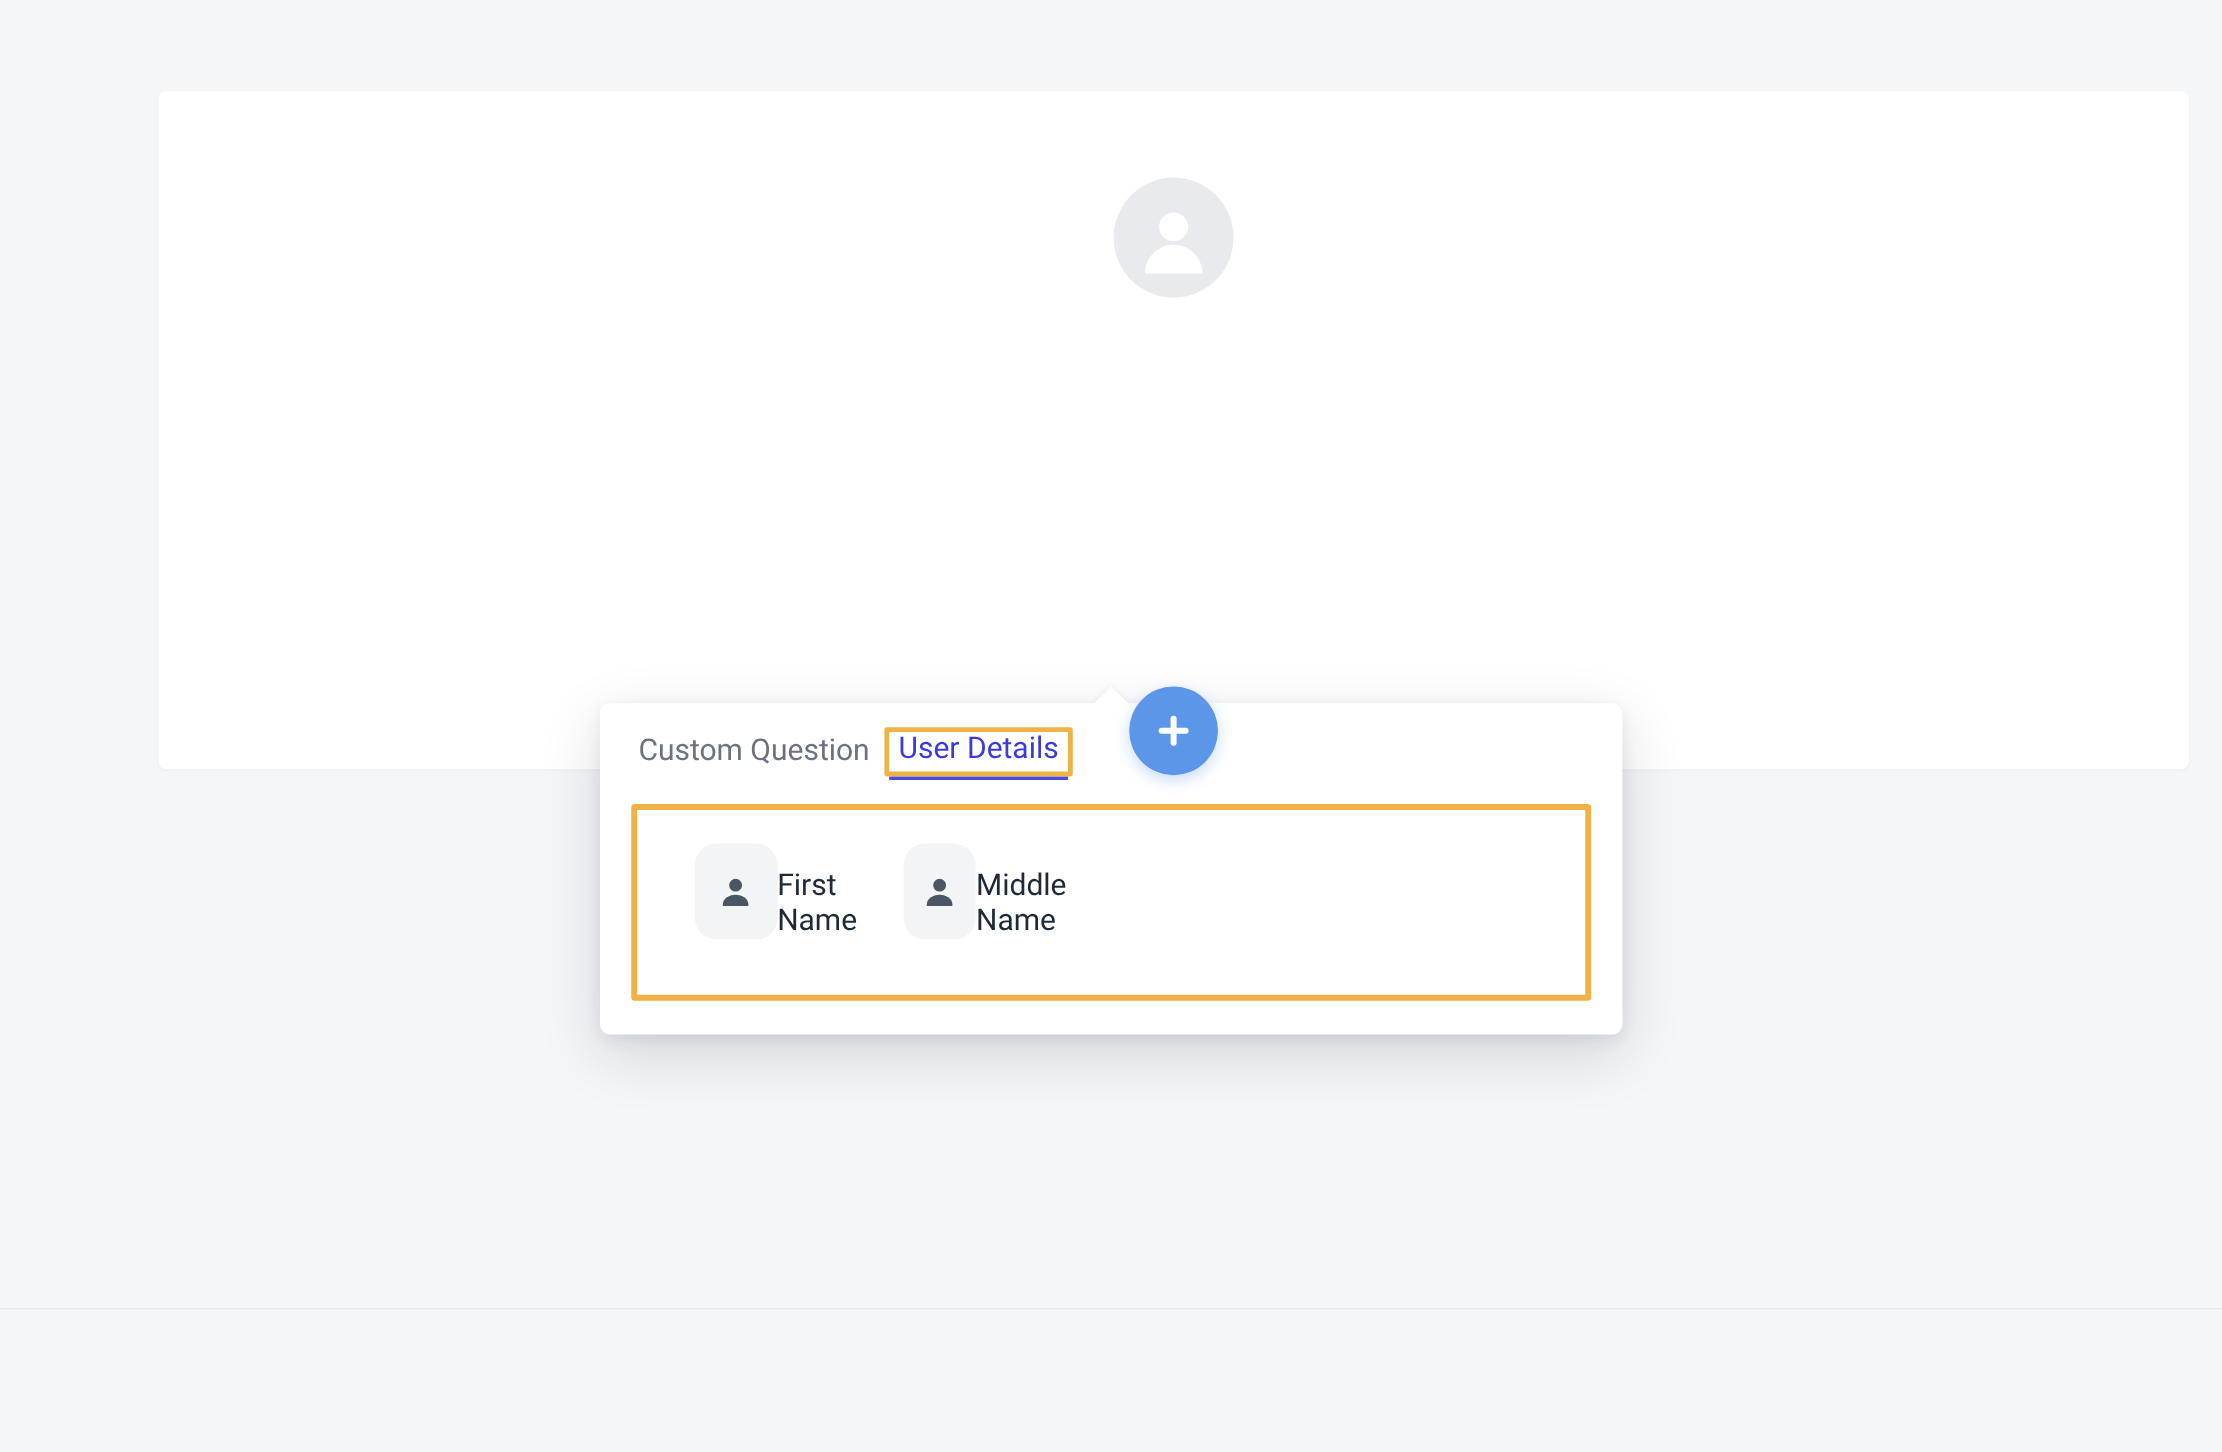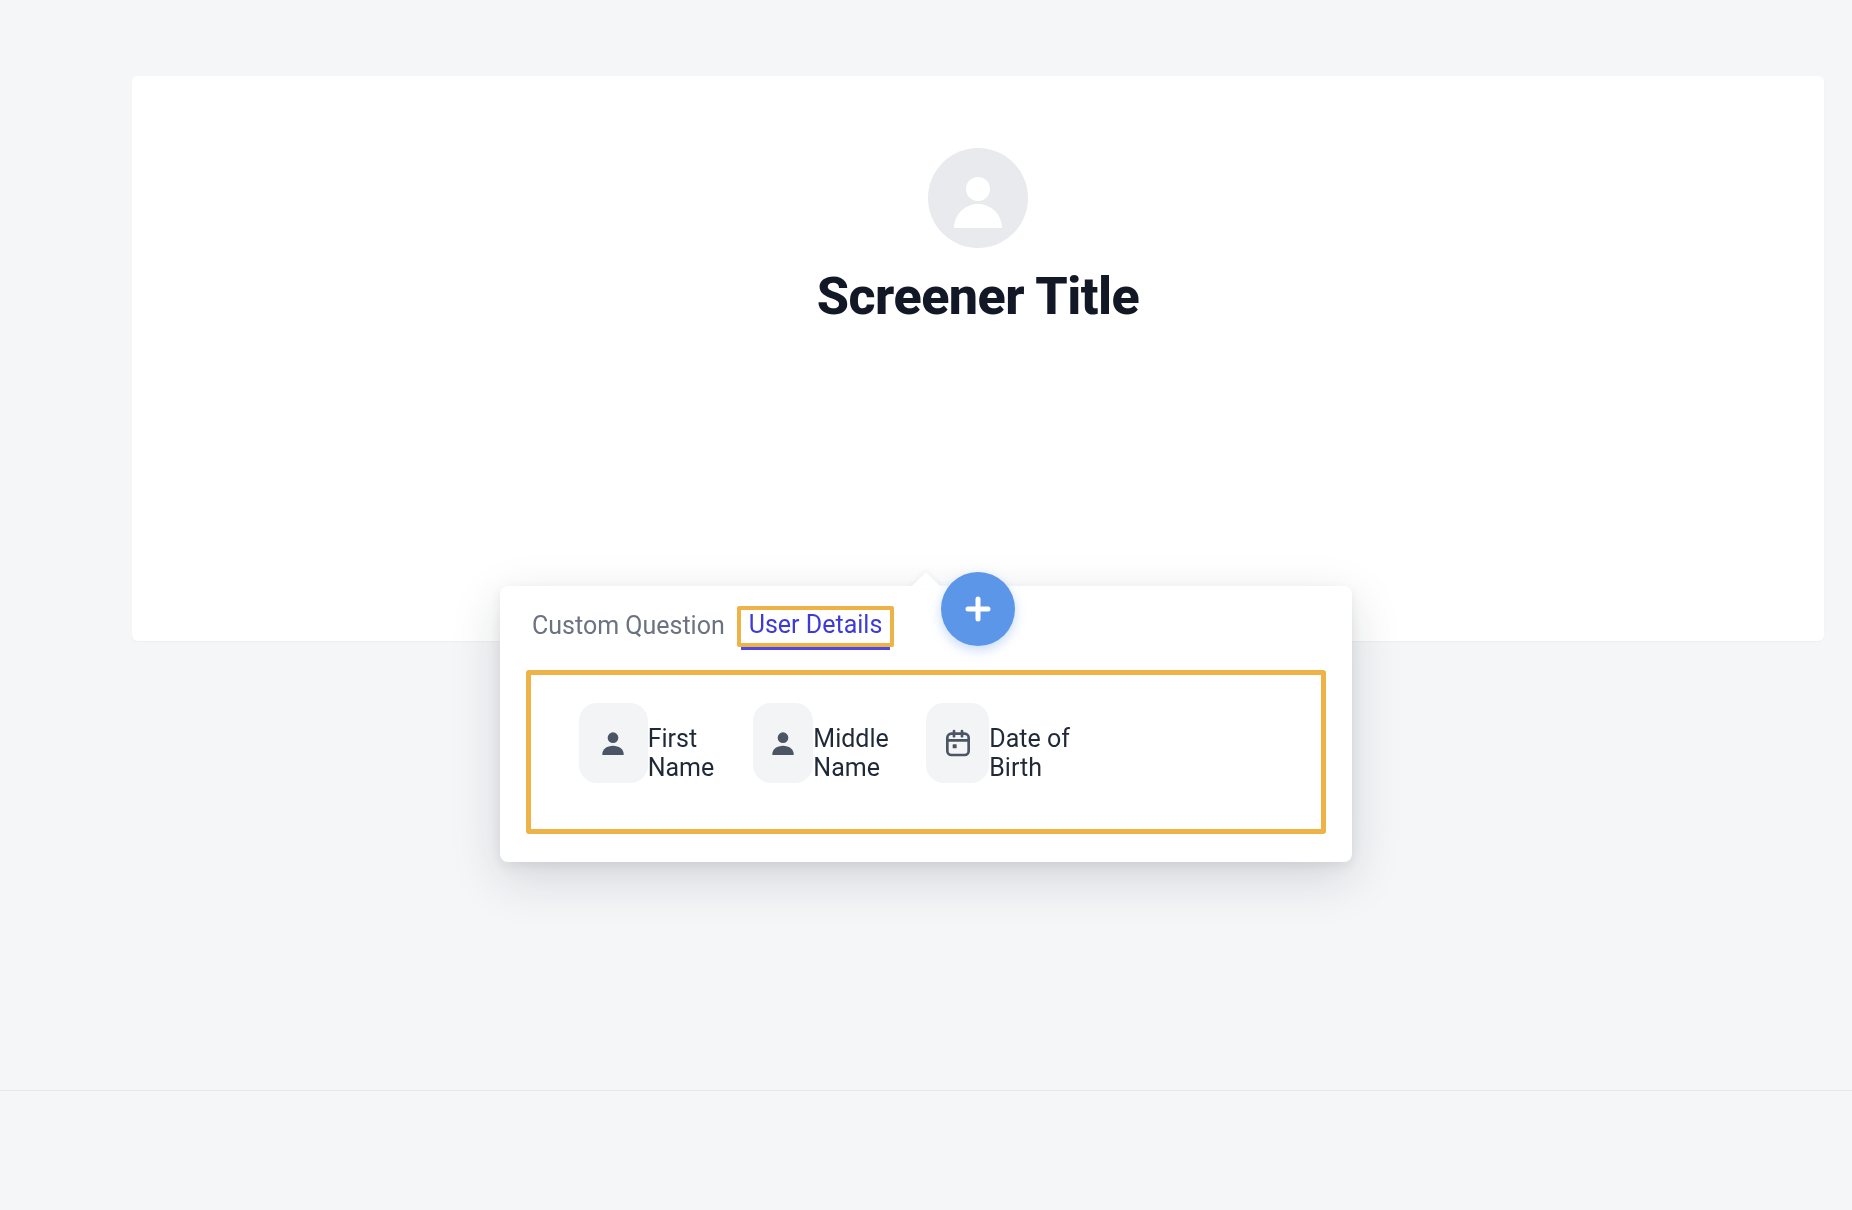--- a/index.html
+++ b/index.html
@@ -183,21 +183,20 @@
 
 <div class="bg-band"></div>
 
 <div class="card">
   <div class="avatar">
     <svg viewBox="0 0 24 24">
       <circle cx="12" cy="9" r="4"></circle>
       <path d="M4 22c0-4.4 3.6-8 8-8s8 3.6 8 8"></path>
     </svg>
   </div>
-  <div class="title">Screener Title</div>
 
   <div class="add-button">
     <svg viewBox="0 0 24 24" fill="none">
       <line x1="12" y1="4" x2="12" y2="20"></line>
       <line x1="4" y1="12" x2="20" y2="12"></line>
     </svg>
   </div>
 </div>
 
 <div class="popover">
@@ -228,28 +227,16 @@
               <circle cx="12" cy="8" r="4"></circle>
               <path d="M4 20c0-3.3 3.6-6 8-6s8 2.7 8 6v1H4z"></path>
             </svg>
         </div>
         <div class="field-label">Middle Name</div>
       </div>
 
 
 
 
-      <div class="field-item">
-        <div class="field-icon">
-          <svg viewBox="0 0 24 24" fill="none" stroke="#4b5563" stroke-width="2" stroke-linecap="round" stroke-linejoin="round">
-            <rect x="4" y="5" width="16" height="16" rx="3"></rect>
-            <line x1="4" y1="10" x2="20" y2="10"></line>
-            <line x1="9" y1="3" x2="9" y2="7"></line>
-            <line x1="15" y1="3" x2="15" y2="7"></line>
-            <rect x="8" y="13" width="3" height="3" rx="0.5" fill="#4b5563" stroke="none"></rect>
-          </svg>
-        </div>
-        <div class="field-label">Date of Birth</div>
-      </div>
 
     </div>
   </div>
 </div>
 
 </body></html>

